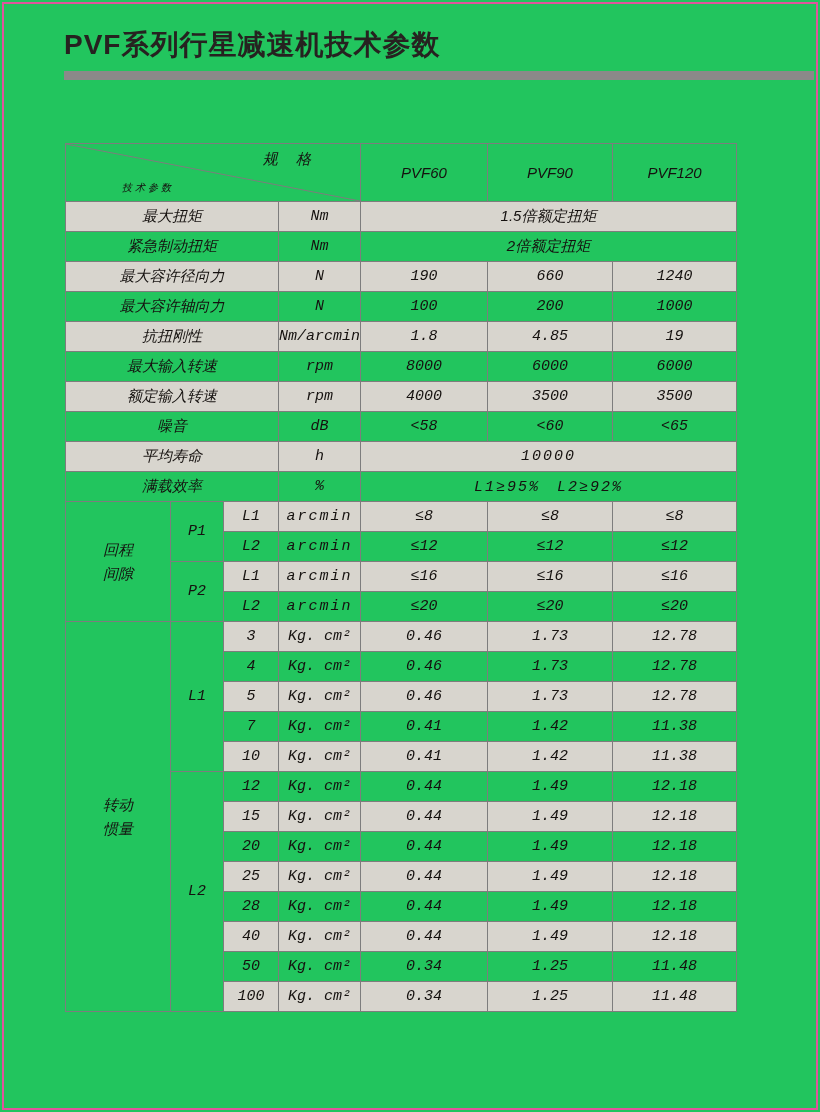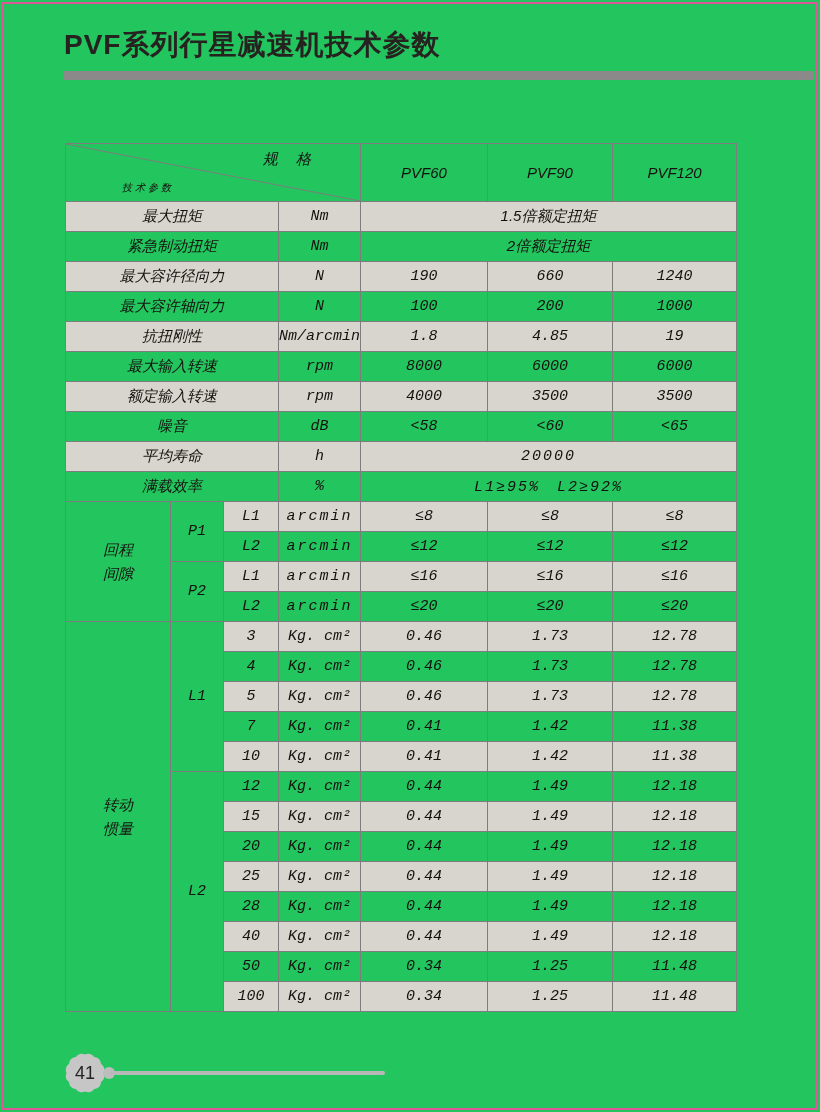--- a/index.html
+++ b/index.html
@@ -118,21 +118,21 @@
     <tr class="r">
       <td colspan="3" class="cjk">噪音</td>
       <td class="mono">dB</td>
       <td class="mono">&lt;58</td>
       <td class="mono">&lt;60</td>
       <td class="mono">&lt;65</td>
     </tr>
     <tr class="r">
       <td colspan="3" class="cjk shade">平均寿命</td>
       <td class="mono shade">h</td>
-      <td colspan="3" class="mono shade sp">20000</td>
+      <td colspan="3" class="mono shade sp">10000</td>
     </tr>
     <tr class="r">
       <td colspan="3" class="cjk">满载效率</td>
       <td class="mono">%</td>
       <td colspan="3" class="mono sp">L1≥95%　L2≥92%</td>
     </tr>
 
     <tr class="r">
       <td rowspan="4" class="cjk wrap2">回程
 间隙</td>
@@ -258,25 +258,13 @@
     <tr class="r">
       <td class="mono shade">100</td>
       <td class="mono shade">Kg. cm²</td>
       <td class="mono shade">0.34</td>
       <td class="mono shade">1.25</td>
       <td class="mono shade">11.48</td>
     </tr>
   </tbody>
     </table>
 
-  <div class="footer">
-    <svg class="gear" width="50" height="50" viewBox="0 0 50 50">
-      <g fill="#c6c6c6">
-        <rect x="9" y="9" width="32" height="32" rx="7"></rect>
-        <rect x="9" y="9" width="32" height="32" rx="7" transform="rotate(30 25 25)"></rect>
-        <rect x="9" y="9" width="32" height="32" rx="7" transform="rotate(60 25 25)"></rect>
-      </g>
-    </svg>
-    <div class="gear-num">41</div>
-    <div class="conn-dot"></div>
-    <div class="conn-line"></div>
-  </div>
 </div>
 
 </body></html>

